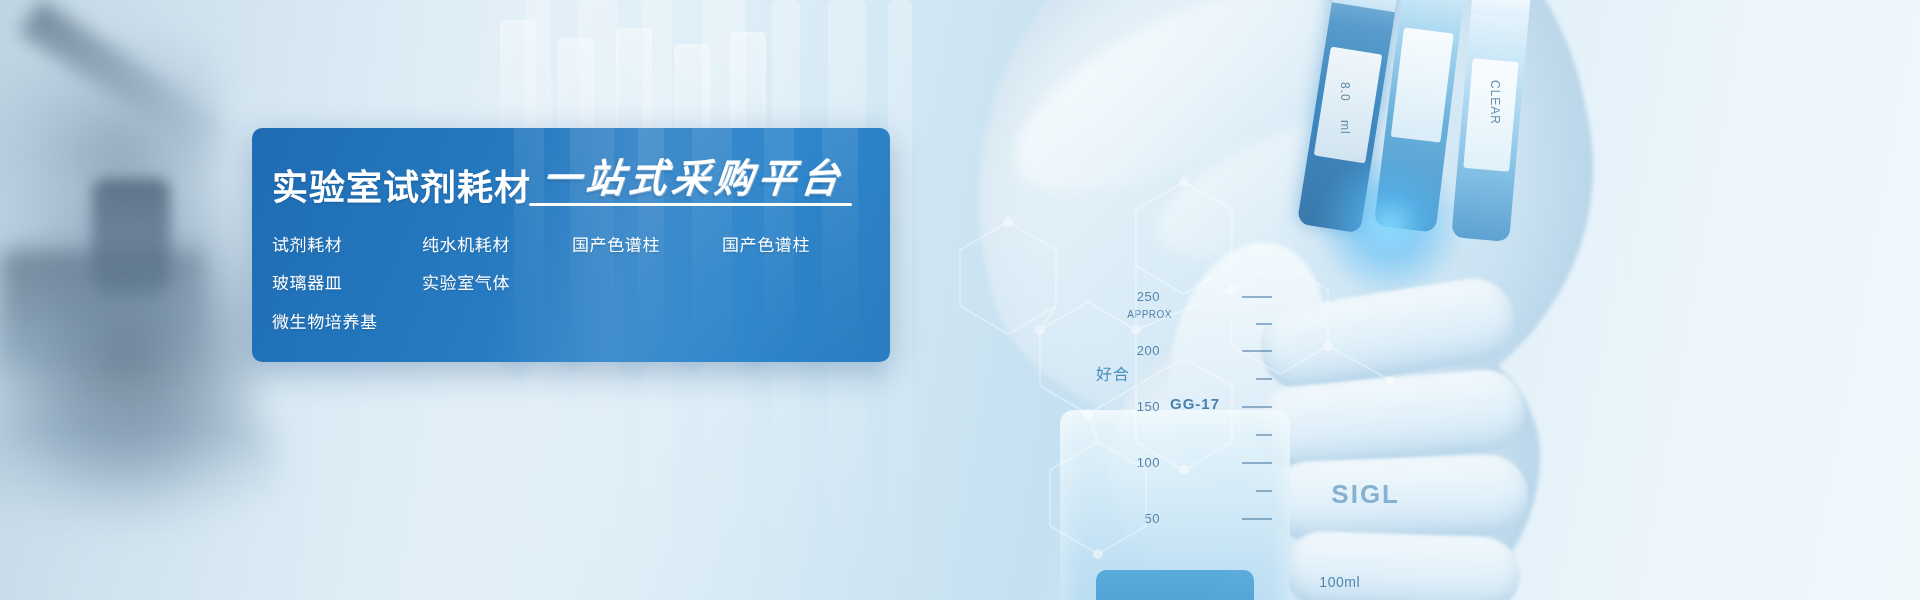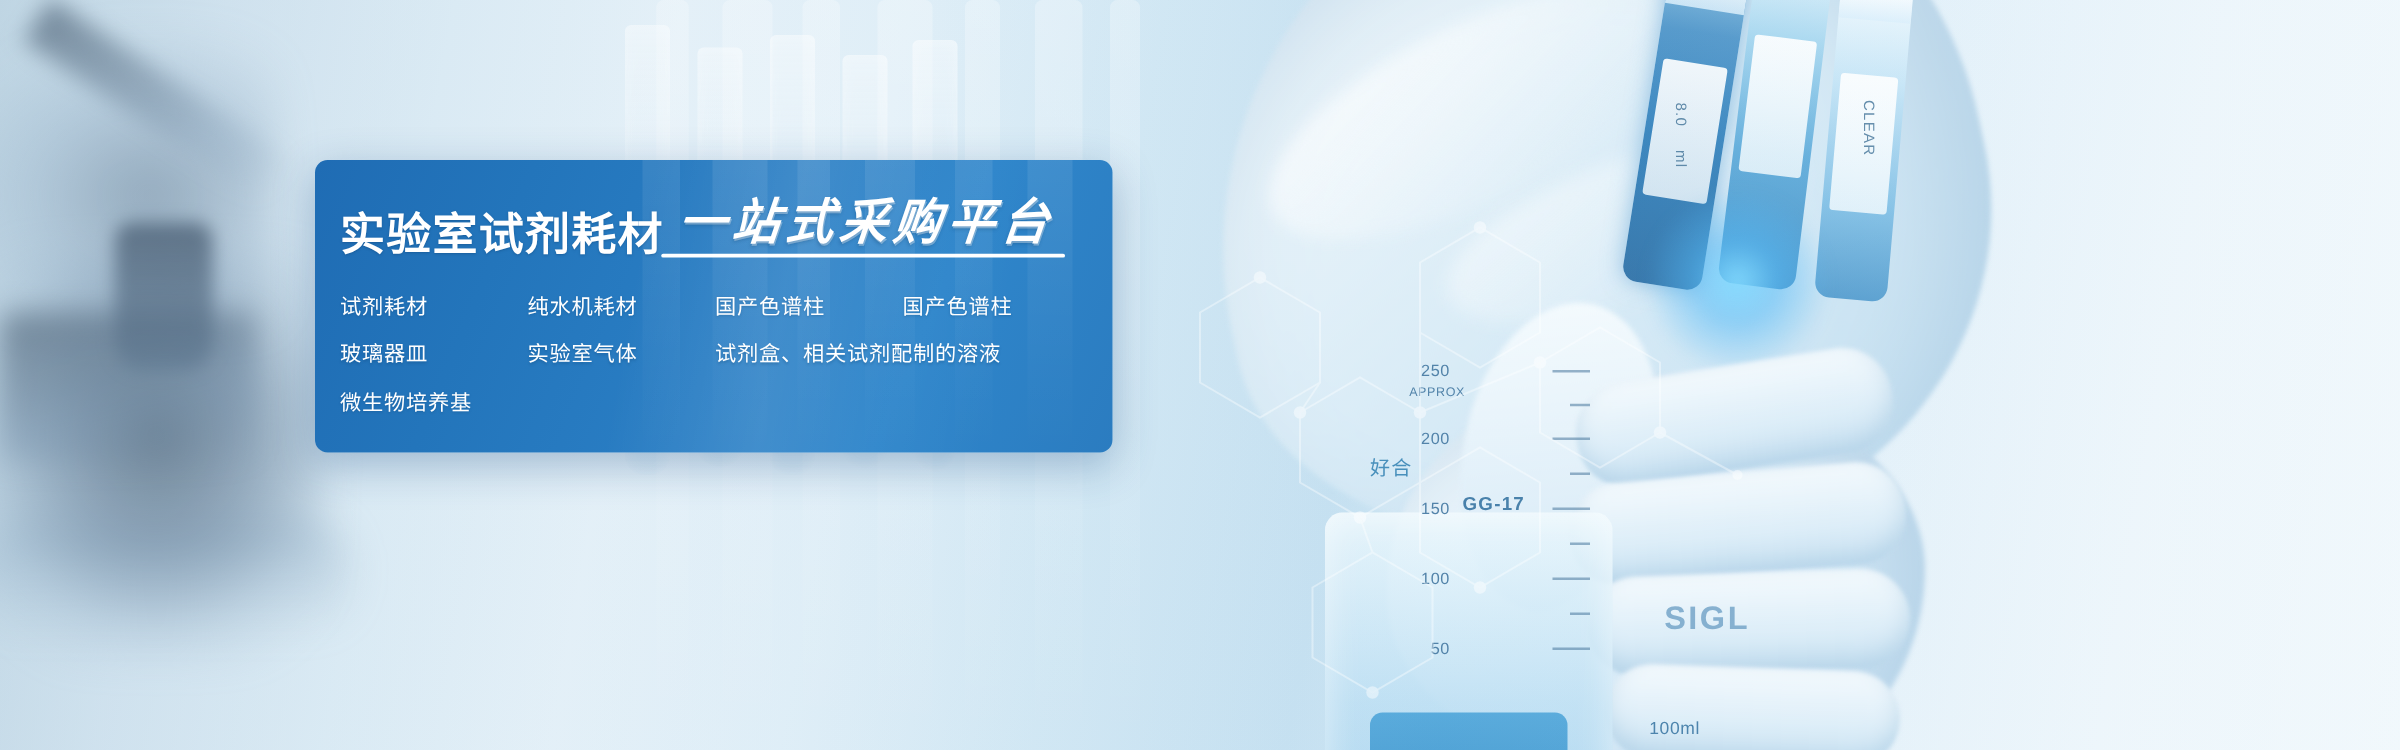--- a/index.html
+++ b/index.html
@@ -516,21 +516,20 @@
         <div class="cat-row">
           <span class="cat-item col-1">试剂耗材</span>
           <span class="cat-item col-2">纯水机耗材</span>
           <span class="cat-item col-3">国产色谱柱</span>
           <span class="cat-item col-4">国产色谱柱</span>
         </div>
 
         <div class="cat-row">
           <span class="cat-item col-1">玻璃器皿</span>
           <span class="cat-item col-2">实验室气体</span>
-          <span class="cat-item col-4">试剂盒、相关试剂配制的溶液</span>
         </div>
 
         <div class="cat-row">
           <span class="cat-item col-1">微生物培养基</span>
         </div>
 
       </div>
     </div>
   </div>
 

